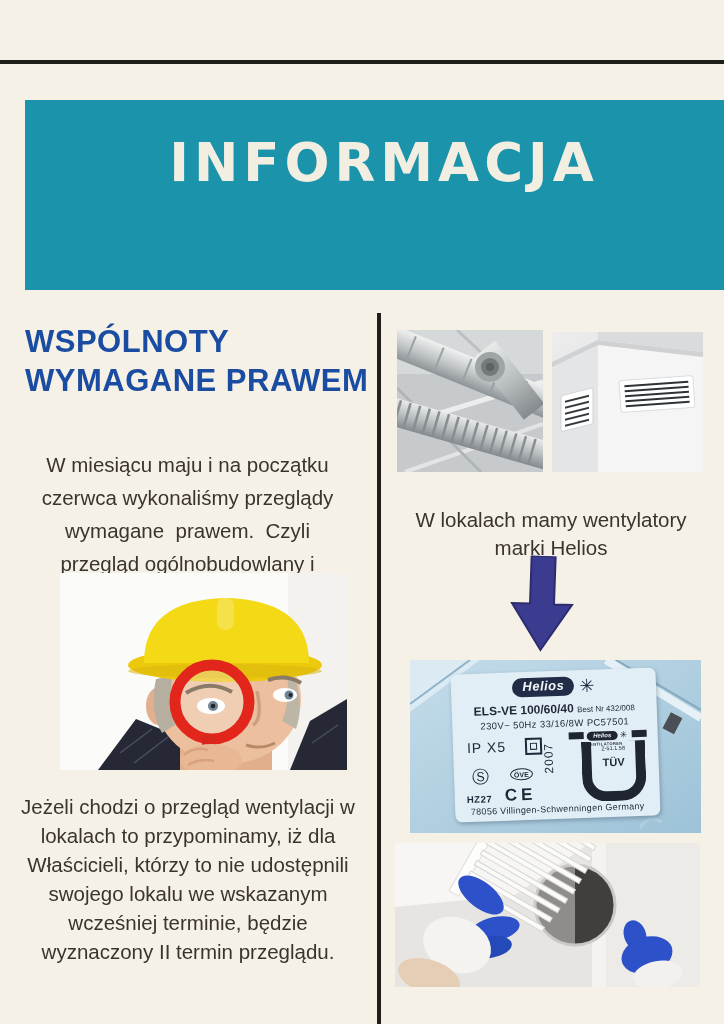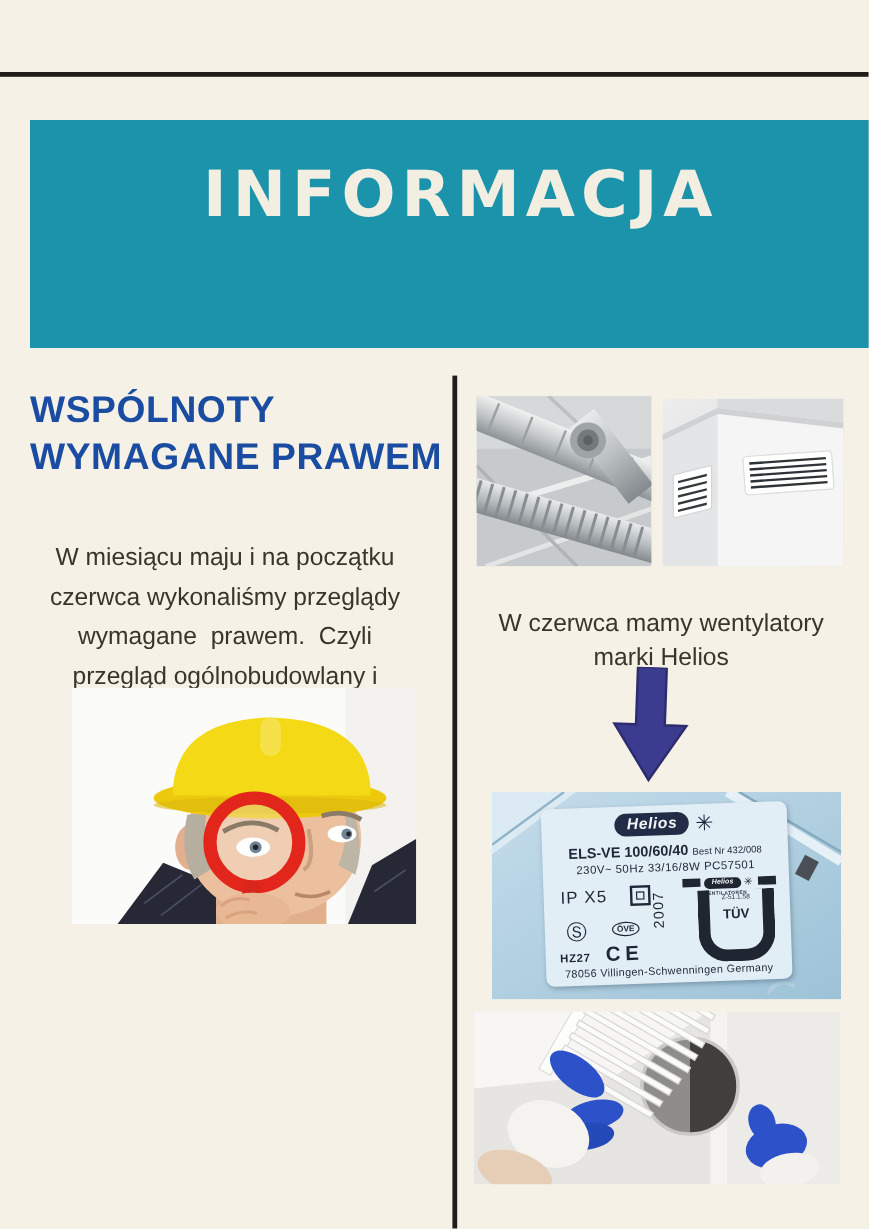--- a/index.html
+++ b/index.html
@@ -141,20 +141,26 @@
       <circle cx="153" cy="133" r="2.3" fill="#24242a"></circle>
       <circle cx="152" cy="129" r="37" fill="none" stroke="#e3261b" stroke-width="11"></circle>
       <rect x="141" y="161" width="14" height="34" rx="5" fill="#d8261c" transform="rotate(8 148 178)"></rect>
 
       <ellipse cx="151" cy="187" rx="31" ry="16" fill="#e8b894"></ellipse>
       <path d="M124,182 q11,-9 24,-5" stroke="#d9a27f" stroke-width="2.5" fill="none"></path>
       <path d="M128,192 q12,-7 26,-4" stroke="#d9a27f" stroke-width="2.5" fill="none"></path>
     </svg>
   </figure>
 
+  <p class="body-text para2">Jeżeli chodzi o przegląd wentylacji w
+lokalach to przypominamy, iż dla
+Właścicieli, którzy to nie udostępnili
+swojego lokalu we wskazanym
+wcześniej terminie, będzie
+wyznaczony II termin przeglądu.</p>
 
   <figure class="photo-ducts">
     <svg width="146" height="142" viewBox="0 0 146 142">
       <defs>
         <linearGradient id="gS1" x1="0" y1="0" x2="0" y2="1">
           <stop offset="0" stop-color="#f0f1f1"></stop>
             <stop offset=".5" stop-color="#c3c7c8"></stop>
             <stop offset="1" stop-color="#8d9396"></stop>
         </linearGradient>
         <linearGradient id="gS2" x1="0" y1="0" x2="0" y2="1">
@@ -243,21 +249,21 @@
           <line x1="73" y1="52" x2="137" y2="52"></line>
             <line x1="73" y1="57" x2="137" y2="57"></line>
           <line x1="73" y1="62" x2="137" y2="62"></line>
             <line x1="73" y1="67" x2="137" y2="67"></line>
           <line x1="73" y1="72" x2="137" y2="72"></line>
         </g>
       </g>
     </svg>
   </figure>
 
-  <p class="caption">W czerwca mamy wentylatory
+  <p class="caption">W lokalach mamy wentylatory
 marki Helios</p>
 
   <div class="down-arrow">
     <svg width="72" height="96" viewBox="0 0 72 96">
       <polygon points="24,0 48,0 48,48 66,48 36,94 6,48 24,48" fill="#3b3b8f" stroke="#2c2c6e" stroke-width="2"></polygon>
     </svg>
   </div>
 
   <figure class="photo-nameplate">
     <svg width="291" height="173" viewBox="0 0 291 173" style="position:absolute;left:0;top:0">

